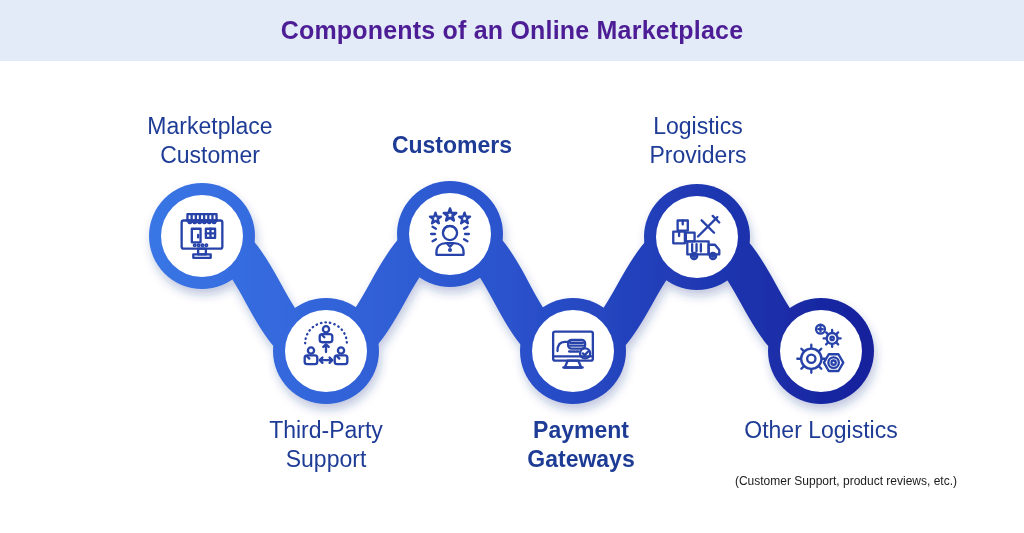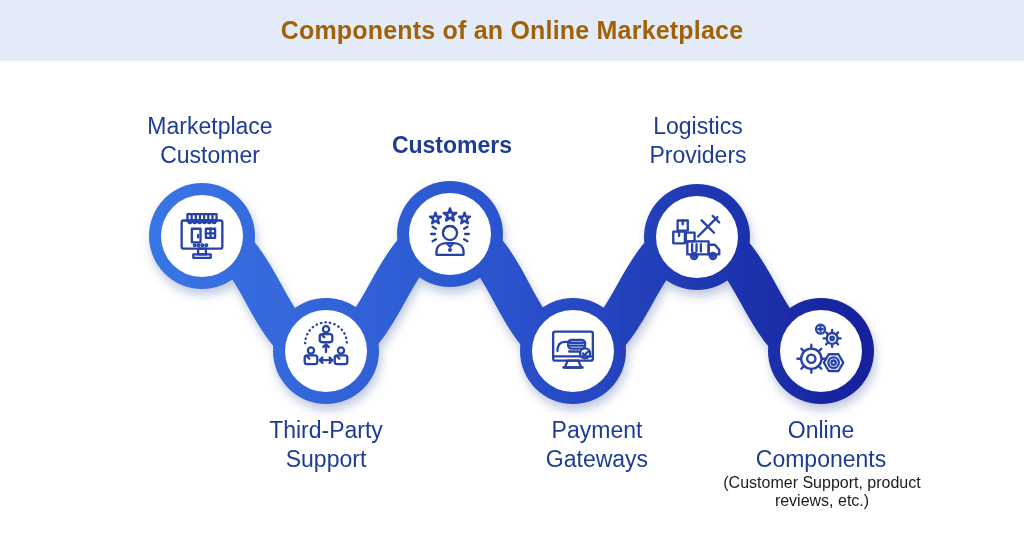--- a/index.html
+++ b/index.html
@@ -1,35 +1,35 @@
 <!DOCTYPE html>
 <html><head>
 <meta charset="utf-8">
 <style>
   html,body{margin:0;padding:0;background:#ffffff;}
   body{width:1024px;height:533px;overflow:hidden;font-family:"Liberation Sans",sans-serif;}
   .stage{position:relative;width:1024px;height:533px;background:#ffffff;}
 
   .title-bar{position:absolute;top:0;left:0;width:1024px;height:61px;background:#e3eaf8;}
   .title-bar h1{margin:0;height:61px;line-height:61px;text-align:center;
-    font-size:25px;font-weight:bold;color:#a16207;letter-spacing:.2px;}
+    font-size:25px;font-weight:bold;color:#4c1d95;letter-spacing:.2px;}
 
   .chain{position:absolute;top:0;left:0;width:1024px;height:533px;}
 
   .node-label{position:absolute;transform:translateX(-50%);text-align:center;
     color:#1e3c96;font-size:23px;line-height:1.24;}
   .lbl-1{left:210px;top:112px;width:200px;}
   .lbl-2{left:326px;top:416px;width:165px;}
   .lbl-3{left:452px;top:131px;width:240px;font-weight:bold;}
-  .lbl-4{left:597px;top:416px;width:150px;}
+  .lbl-4{left:581px;top:416px;width:150px;font-weight:bold;}
   .lbl-5{left:698px;top:112px;width:150px;}
   .lbl-6{left:821px;top:416px;width:165px;}
 
-  .node-note{position:absolute;left:822px;top:474px;transform:translateX(-50%);
-    width:260px;text-align:center;font-size:16px;color:#1b1b1b;}
+  .node-note{position:absolute;left:846px;top:474px;transform:translateX(-50%);
+    width:260px;text-align:center;font-size:12px;color:#1b1b1b;}
 
   .node-icon{position:absolute;width:62px;height:62px;}
   .icn-1{left:171px;top:205px;}
   .icn-2{left:295px;top:320px;}
   .icn-3{left:419px;top:203px;}
   .icn-4{left:542px;top:320px;}
   .icn-5{left:666px;top:206px;}
   .icn-6{left:790px;top:320px;}
 
   .node-icon path,.node-icon rect,.node-icon circle,.node-icon line,.node-icon polygon{
@@ -178,16 +178,16 @@
     <circle cx="45" cy="44" r="2.2"></circle>
     <circle cx="31.5" cy="9.5" r="4.6" fill="#ffffff" stroke-width="2.2"></circle>
     <path d="M31.5,7.2 v4.6 M29.2,9.5 h4.6" stroke-width="1.8"></path>
   </svg>
 
   <div class="node-label lbl-1">Marketplace Customer</div>
   <div class="node-label lbl-2">Third-Party Support</div>
   <div class="node-label lbl-3">Customers</div>
   <div class="node-label lbl-4">Payment Gateways</div>
   <div class="node-label lbl-5">Logistics Providers</div>
-  <div class="node-label lbl-6">Online Components</div>
+  <div class="node-label lbl-6">Other Logistics</div>
   <div class="node-note">(Customer Support, product reviews, etc.)</div>
 
 </div>
 
 </body></html>

